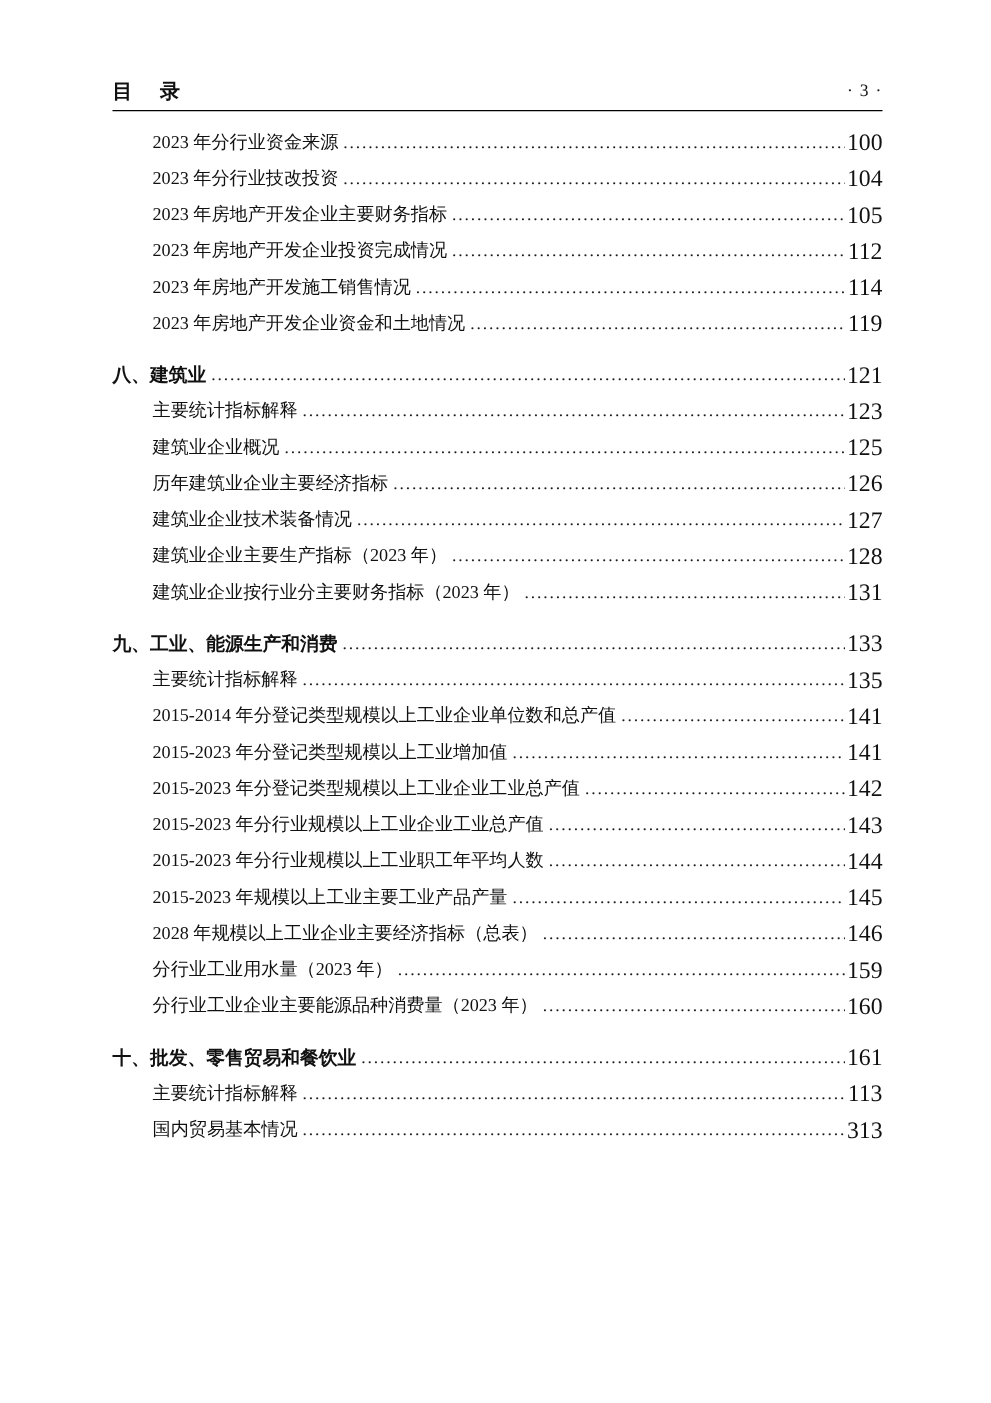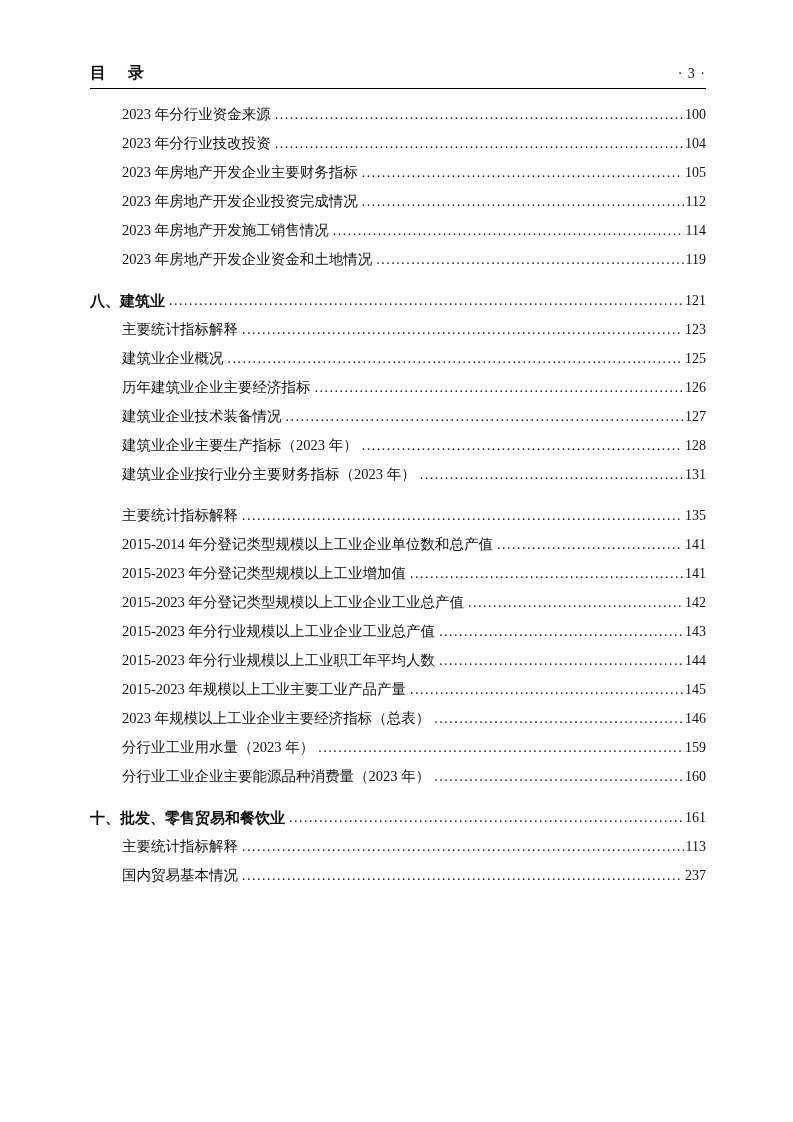--- a/index.html
+++ b/index.html
@@ -51,21 +51,21 @@
     overflow: hidden;
     white-space: nowrap;
     margin: 0 2px 0 4px;
     color: #1a1a1a;
   }
   .leader::after {
     content: "......................................................................................................................................................................................................";
     letter-spacing: 1.5px;
     font-size: 14px;
   }
-  .pagenum { white-space: nowrap; font-size: 14px; }
+  .pagenum { white-space: nowrap; font-size: 19px; }
 </style>
 </head>
 <body>
 
 <div class="page">
   <div class="header-line">
     <div class="header-title">目　录</div>
     <div class="header-marker">· 3 ·</div>
   </div>
   <div class="rule"></div>
@@ -146,20 +146,25 @@
   </div>
 
 
   <div class="row item">
     <span class="title">建筑业企业按行业分主要财务指标（2023 年）</span>
     <span class="leader"></span>
     <span class="pagenum">131</span>
   </div>
 </div>
       <div class="section">
+  <div class="row heading">
+    <span class="title">九、工业、能源生产和消费</span>
+    <span class="leader"></span>
+    <span class="pagenum">133</span>
+  </div>
 
   <div class="row item">
     <span class="title">主要统计指标解释</span>
     <span class="leader"></span>
     <span class="pagenum">135</span>
   </div>
 
   <div class="row item">
     <span class="title">2015-2014 年分登记类型规模以上工业企业单位数和总产值</span>
     <span class="leader"></span>
@@ -190,21 +195,21 @@
     <span class="pagenum">144</span>
   </div>
 
   <div class="row item">
     <span class="title">2015-2023 年规模以上工业主要工业产品产量</span>
     <span class="leader"></span>
     <span class="pagenum">145</span>
   </div>
 
   <div class="row item">
-    <span class="title">2023 年规模以上工业企业主要经济指标（总表）</span>
+    <span class="title">2028 年规模以上工业企业主要经济指标（总表）</span>
     <span class="leader"></span>
     <span class="pagenum">146</span>
   </div>
 
   <div class="row item">
     <span class="title">分行业工业用水量（2023 年）</span>
     <span class="leader"></span>
     <span class="pagenum">159</span>
   </div>
 
@@ -223,17 +228,17 @@
 
   <div class="row item">
     <span class="title">主要统计指标解释</span>
     <span class="leader"></span>
     <span class="pagenum">113</span>
   </div>
 
   <div class="row item">
     <span class="title">国内贸易基本情况</span>
     <span class="leader"></span>
-    <span class="pagenum">237</span>
+    <span class="pagenum">313</span>
   </div>
 </div>
     </div>
 </div>
 
 </body></html>

